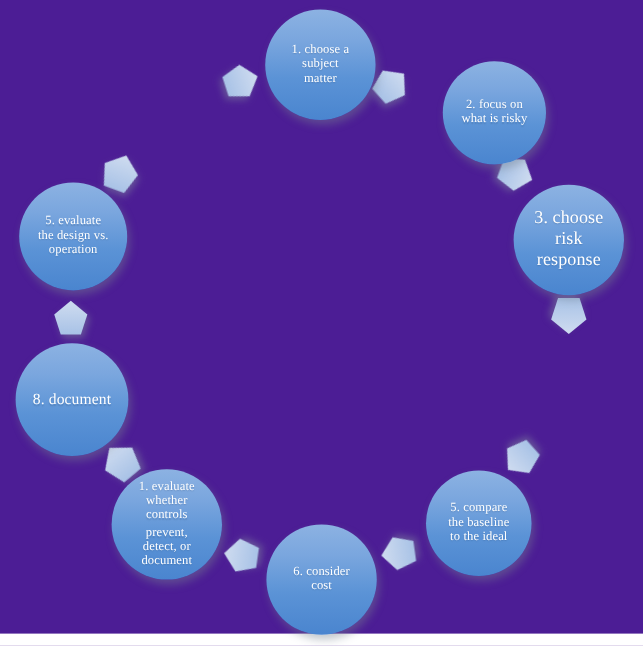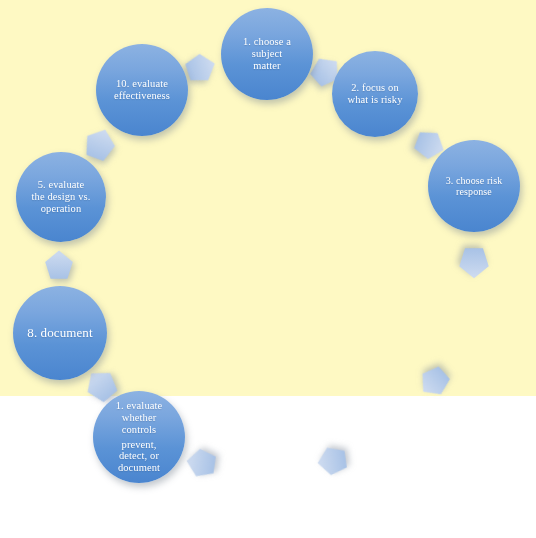--- a/index.html
+++ b/index.html
@@ -9,22 +9,22 @@
   }
   body {
     width: 536px;
     height: 538px;
     font-family: "Liberation Serif", "DejaVu Serif", serif;
     overflow: hidden;
   }
   #diagram {
     position: relative;
     width: 536px;
-    height: 396px;
-    background: #fef9c3;
+    height: 528px;
+    background: #4c1d95;
   }
   .node {
     position: absolute;
     border-radius: 50%;
     display: flex;
     align-items: center;
     justify-content: center;
     text-align: center;
     color: #ffffff;
     background: linear-gradient(to bottom, #8cb2e2 0%, #7aa6de 28%, #5b93d6 62%, #4a85cf 100%);
@@ -162,30 +162,43 @@
         <polygon points="50,2 96,40 78,96 22,96 4,40" fill="url(#ag10)"></polygon>
       </svg>
     </div>
     <div class="node" style="left: 221px; top: 8px; width: 92px; height: 92px; font-size: 10.5px;">
       <div>
         <div class="label">1. choose a
 subject
 matter</div>
       </div>
     </div>
-    <div class="node" style="left: 332px; top: 51px; width: 86px; height: 86px; font-size: 10.5px;">
+    <div class="node" style="left: 369px; top: 51px; width: 86px; height: 86px; font-size: 10.5px;">
       <div>
         <div class="label">2. focus on
 what is risky</div>
       </div>
     </div>
-    <div class="node" style="left: 428px; top: 140px; width: 92px; height: 92px; font-size: 10px;">
+    <div class="node" style="left: 428px; top: 154px; width: 92px; height: 92px; font-size: 15px;">
       <div>
         <div class="label">3. choose risk
 response</div>
+      </div>
+    </div>
+    <div class="node" style="left: 355px; top: 392px; width: 88px; height: 88px; font-size: 10.5px;">
+      <div>
+        <div class="label">5. compare
+the baseline
+to the ideal</div>
+      </div>
+    </div>
+    <div class="node" style="left: 222px; top: 437px; width: 92px; height: 92px; font-size: 10.5px;">
+      <div>
+        <div class="label">6. consider
+cost</div>
       </div>
     </div>
     <div class="node" style="left: 93px; top: 391px; width: 92px; height: 92px; font-size: 10.5px;">
       <div>
         <div class="label">1. evaluate
 whether
 controls</div>
         <div class="label2" style="margin-top: 3px;">prevent,
 detect, or
 document</div>
@@ -196,19 +209,13 @@
         <div class="label">8. document</div>
       </div>
     </div>
     <div class="node" style="left: 16px; top: 152px; width: 90px; height: 90px; font-size: 10.5px;">
       <div>
         <div class="label">5. evaluate
 the design vs.
 operation</div>
       </div>
     </div>
-    <div class="node" style="left: 96px; top: 44px; width: 92px; height: 92px; font-size: 10.5px;">
-      <div>
-        <div class="label">10. evaluate
-effectiveness</div>
-      </div>
-    </div>
   </div>
 
 </body></html>

